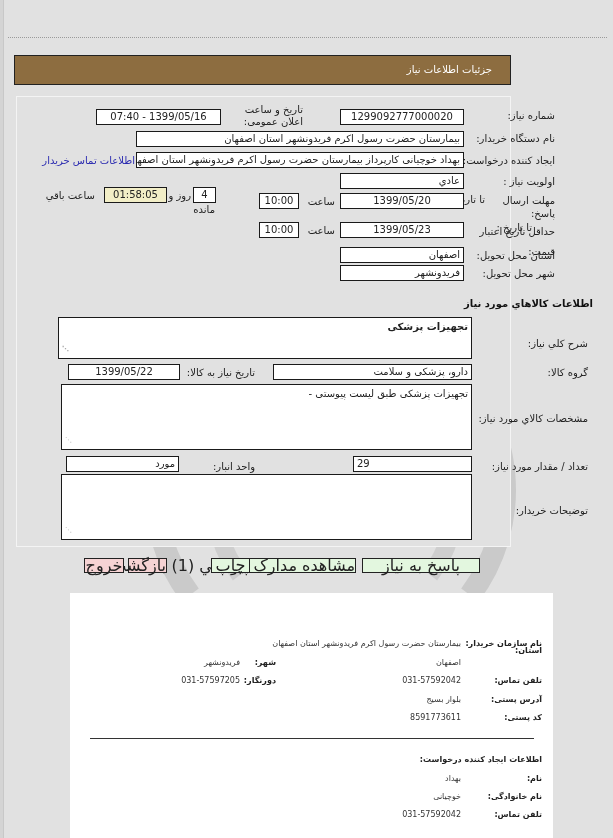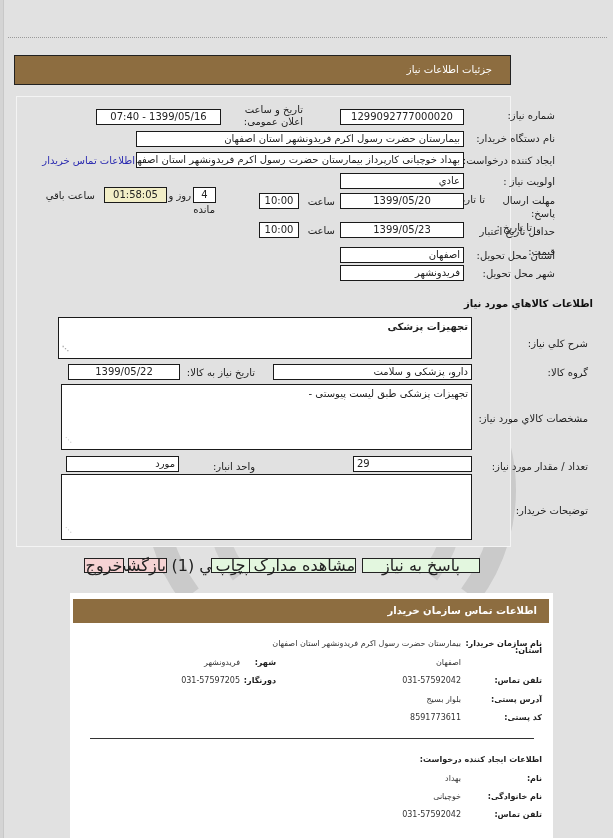--- a/index.html
+++ b/index.html
@@ -141,23 +141,20 @@
   <span class="grip">⋰</span>
 </div>
 
 <div class="btn green" style="left:362px;top:558px;width:118px;">پاسخ به نیاز</div>
 <div class="btn green" style="left:214px;top:558px;width:142px;">مشاهده مدارک پیوستي (1)</div>
 <div class="btn green" style="left:171px;top:558px;width:39px;margin-left:40px;">چاپ</div>
 <div class="btn pink" style="left:128px;top:558px;width:39px;">بازگشت</div>
 <div class="btn pink" style="left:84px;top:558px;width:40px;">خروج</div>
 
 <div class="contact-card">
-  <div class="contact-header">
-    <span>اطلاعات تماس سازمان خریدار</span>
-  </div>
 
   <span class="c-label" style="right:11px;top:46px;">نام سازمان خریدار:</span>
   <span class="c-value" style="right:92px;top:46px;">بیمارستان حضرت رسول اکرم فریدونشهر استان اصفهان</span>
 
   <span class="c-label" style="right:11px;top:53px;">استان:</span>
   <span class="c-value" style="right:92px;top:65px;">اصفهان</span>
   <span class="c-label" style="right:277px;top:65px;">شهر:</span>
   <span class="c-value" style="right:313px;top:65px;">فریدونشهر</span>
 
   <span class="c-label" style="right:11px;top:83px;">تلفن تماس:</span>

